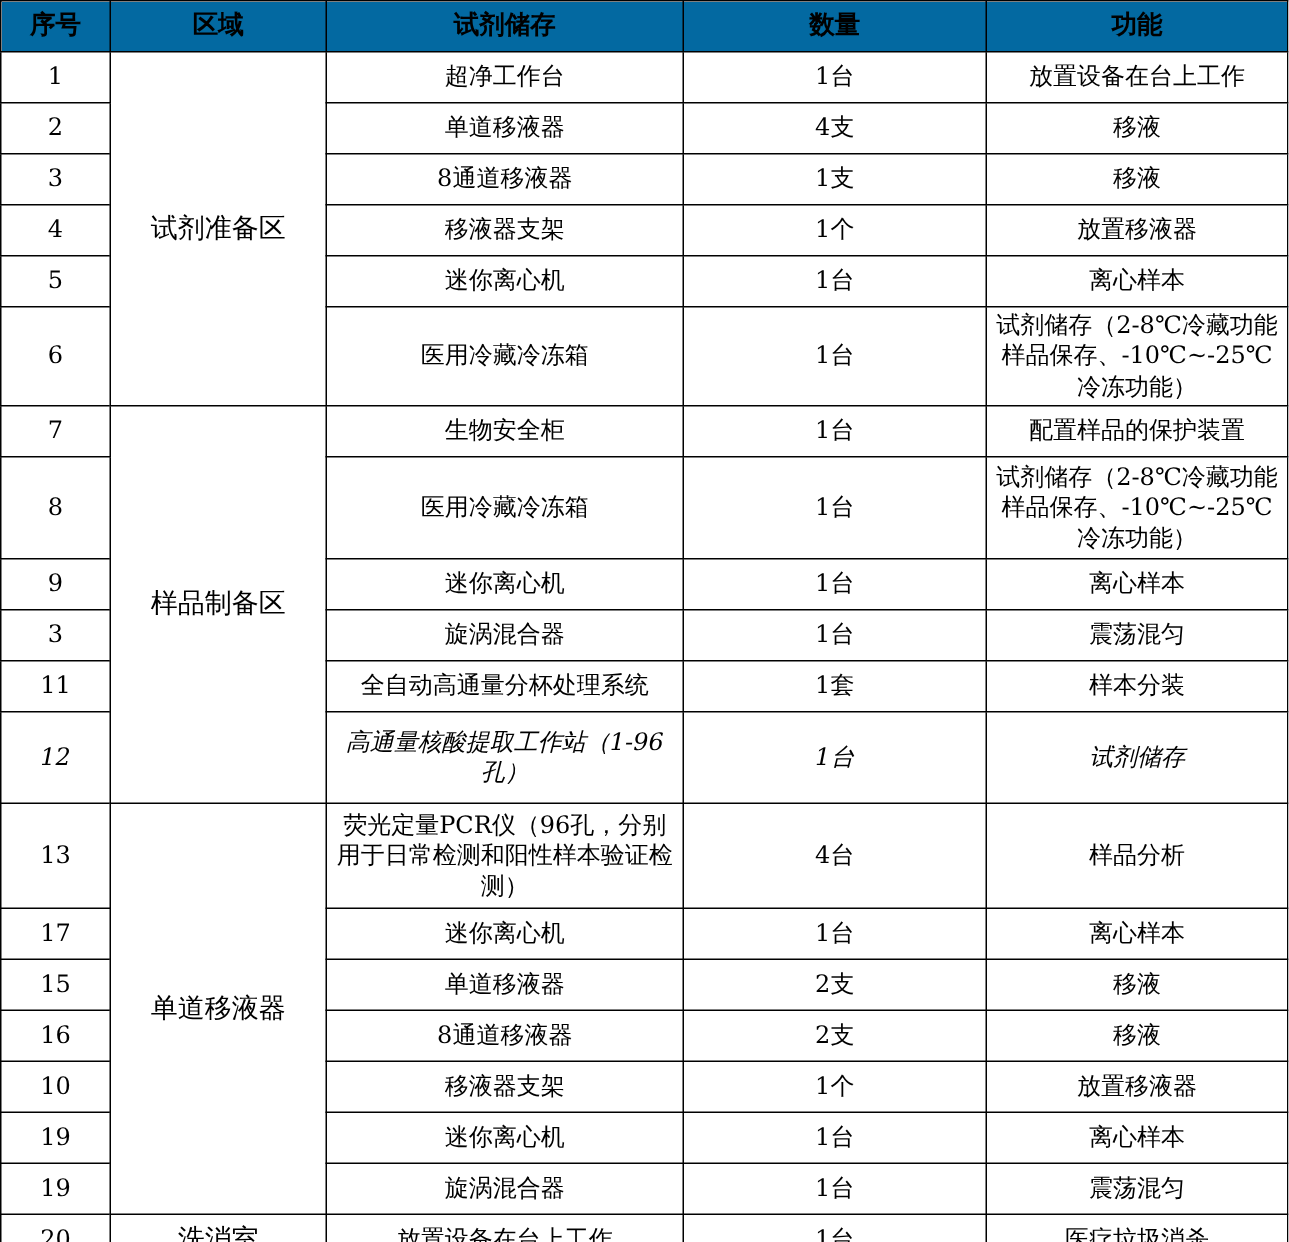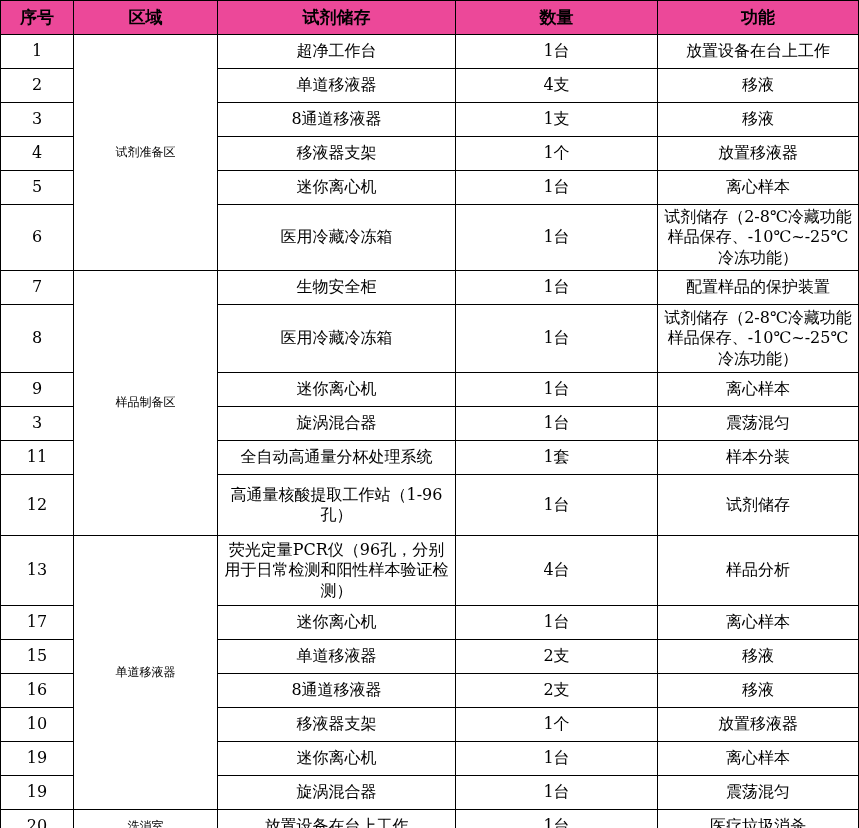--- a/index.html
+++ b/index.html
@@ -20,33 +20,33 @@
   table.equip td {
     border: 1px solid #000000;
     text-align: center;
     vertical-align: middle;
     padding: 1px 3px;
     line-height: 1.28;
     overflow: hidden;
     word-break: break-all;
   }
   table.equip thead th {
-    background: #ec4899;
+    background: #0369a1;
     font-family: "DejaVu Sans", "Liberation Sans", sans-serif;
     font-weight: bold;
     font-size: 17px;
     height: 31px;
   }
   tr.r  { height: 34px; }
-  tr.r45 { height: 61px; }
+  tr.r45 { height: 61px; font-style: italic; }
   tr.r66 { height: 66px; }
   tr.r68 { height: 68px; }
   tr.r70 { height: 70px; }
   td.area-cell {
-    font-size: 12px;
+    font-size: 18px;
   }
 </style>
 </head>
 <body>
 
 <table class="equip">
   <colgroup>
     <col style="width:73px">
     <col style="width:144px">
     <col style="width:238px">

